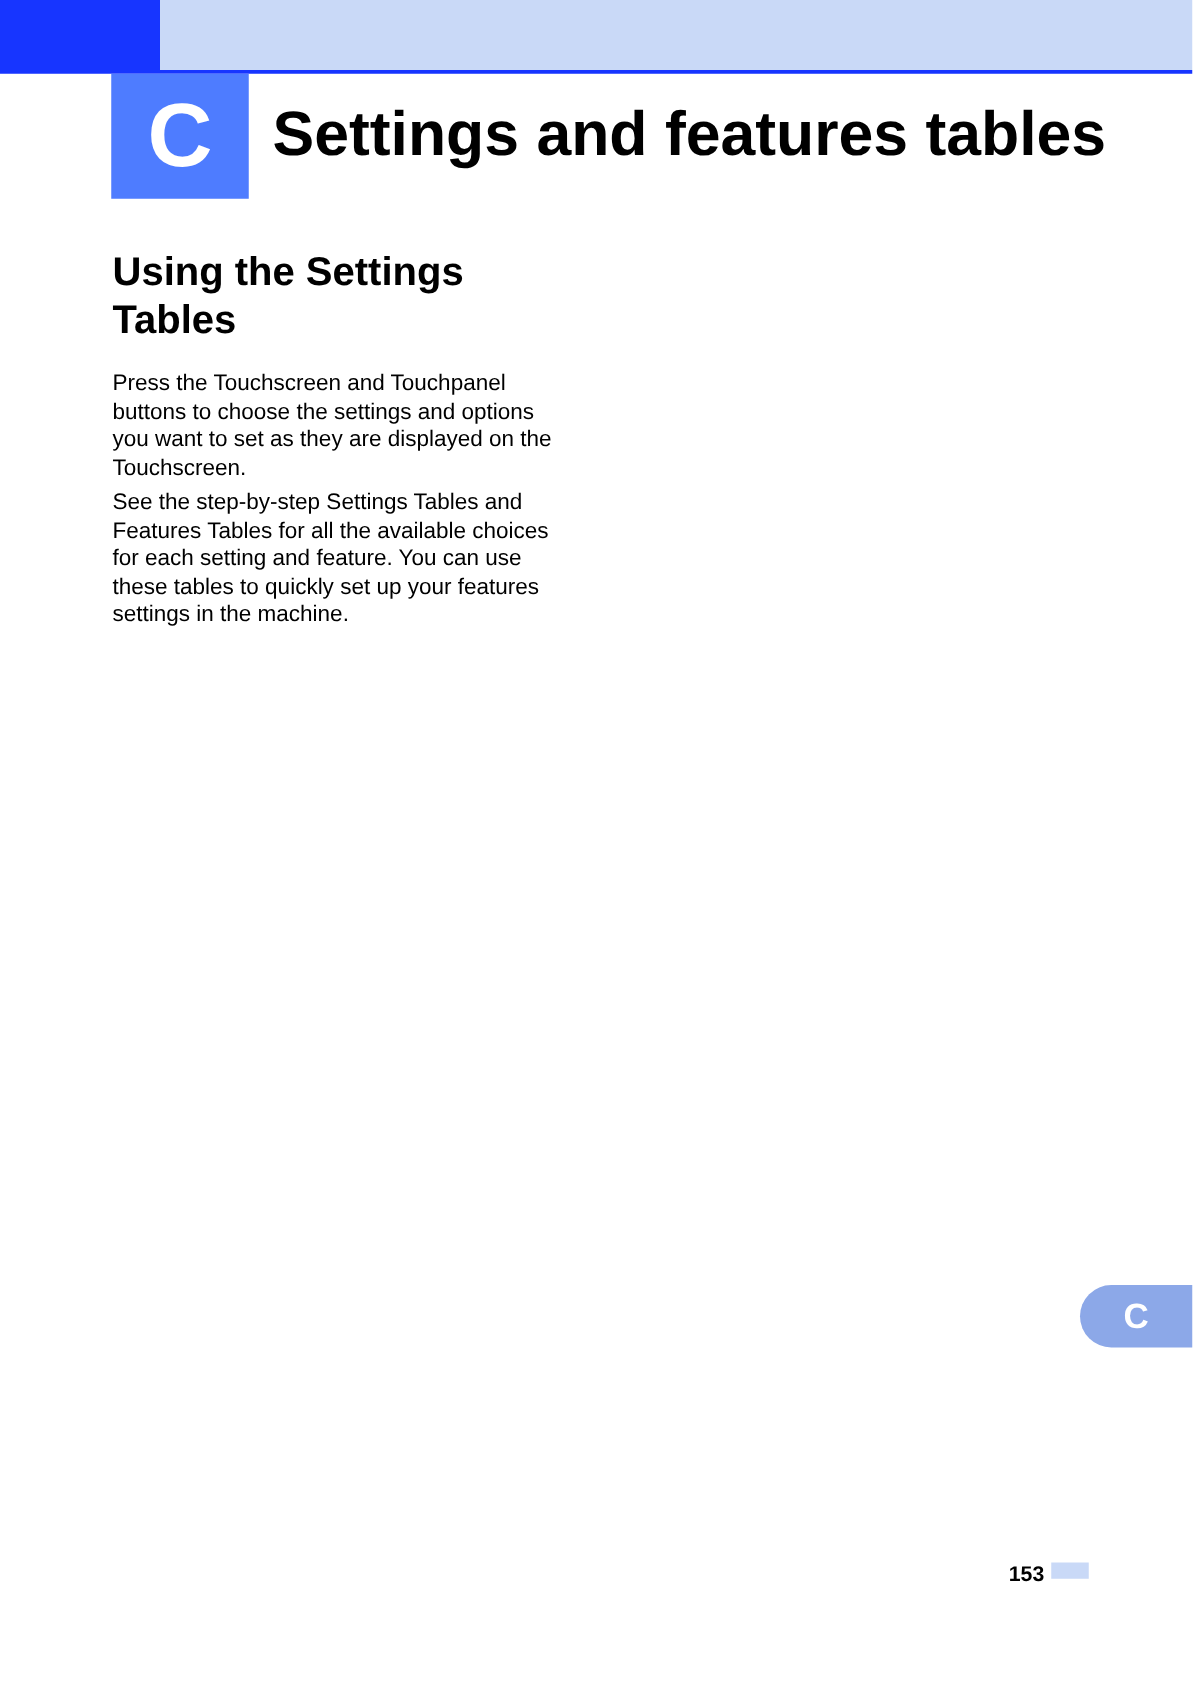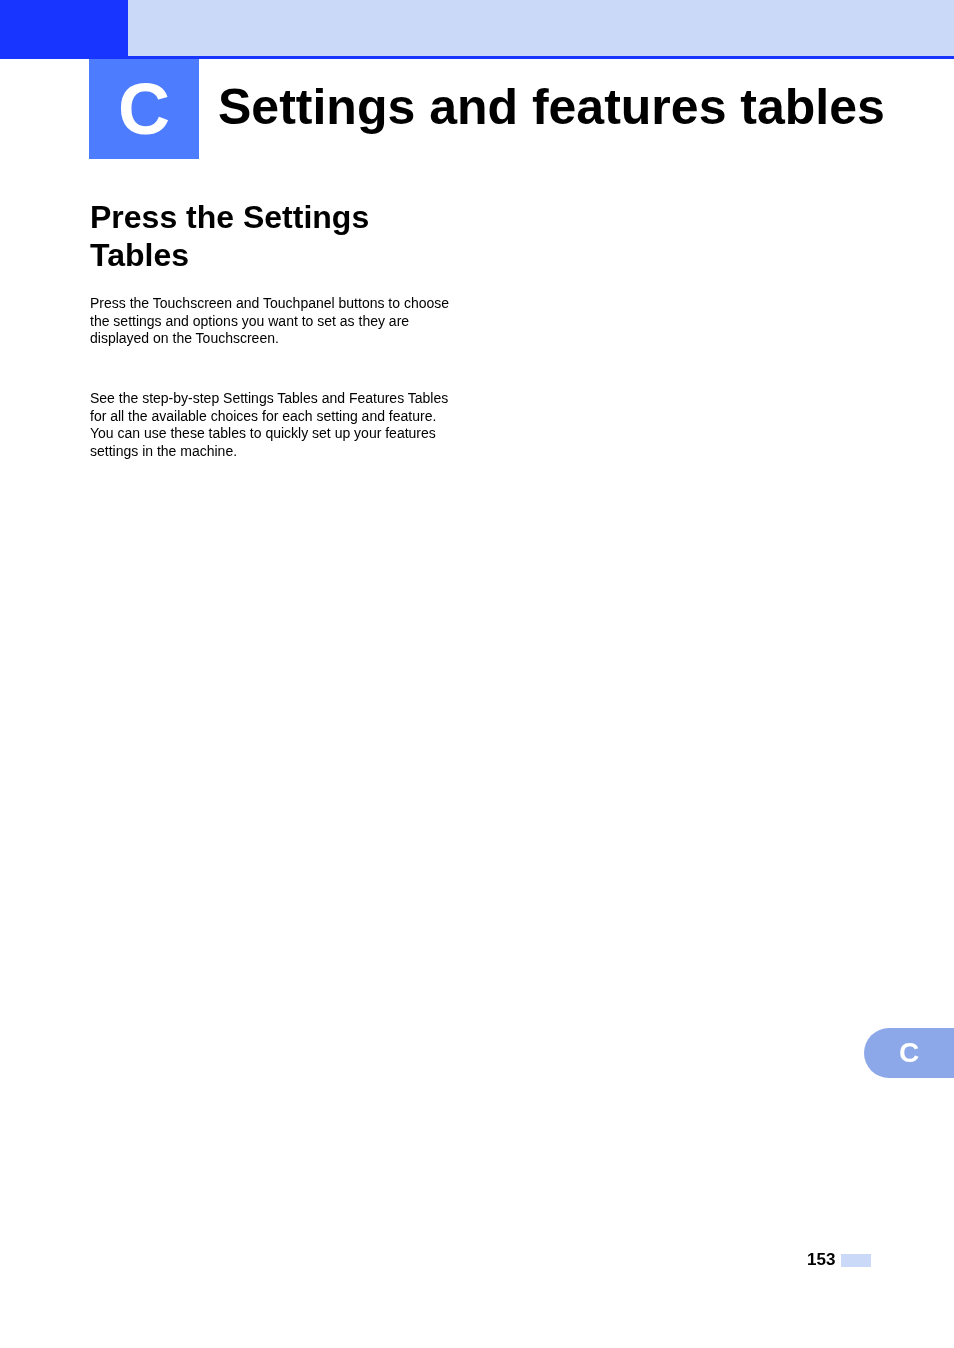--- a/index.html
+++ b/index.html
@@ -69,21 +69,21 @@
       font-size: 32px;
       font-weight: 700;
       color: #000000;
       line-height: 1.2;
       width: 380px;
     }
     .body-text {
       position: absolute;
       left: 90px;
       width: 360px;
-      font-size: 14px;
+      font-size: 18px;
       color: #000000;
       line-height: 1.25;
     }
     .para1 {
       top: 295px;
     }
     .para2 {
       top: 390px;
     }
     .side-tab {
@@ -102,21 +102,20 @@
     .side-tab-letter {
       color: #ffffff;
       font-size: 28px;
       font-weight: 700;
     }
     .page-footer {
       position: absolute;
       left: 807px;
       bottom: 78px;
       display: flex;
-      align-items: center;
       gap: 6px;
     }
     .page-number {
       font-size: 17px;
       font-weight: 700;
       color: #000000;
     }
     .footer-box {
       width: 30px;
       height: 13px;
@@ -130,21 +129,21 @@
   <div class="header-blue-rect"></div>
 </div>
 <div class="blue-underline"></div>
 
 <div class="chapter-box">
   <span class="chapter-letter">C</span>
 </div>
 
 <h1 class="chapter-title">Settings and features tables</h1>
 
-<h2 class="section-heading">Press the Settings Tables</h2>
+<h2 class="section-heading">Using the Settings Tables</h2>
 
 <p class="body-text para1">Press the Touchscreen and Touchpanel buttons to choose the settings and options you want to set as they are displayed on the Touchscreen.</p>
 <p class="body-text para2">See the step-by-step Settings Tables and Features Tables for all the available choices for each setting and feature. You can use these tables to quickly set up your features settings in the machine.</p>
 
 <div class="side-tab">
   <span class="side-tab-letter">C</span>
 </div>
 
 <div class="page-footer">
   <span class="page-number">153</span>

